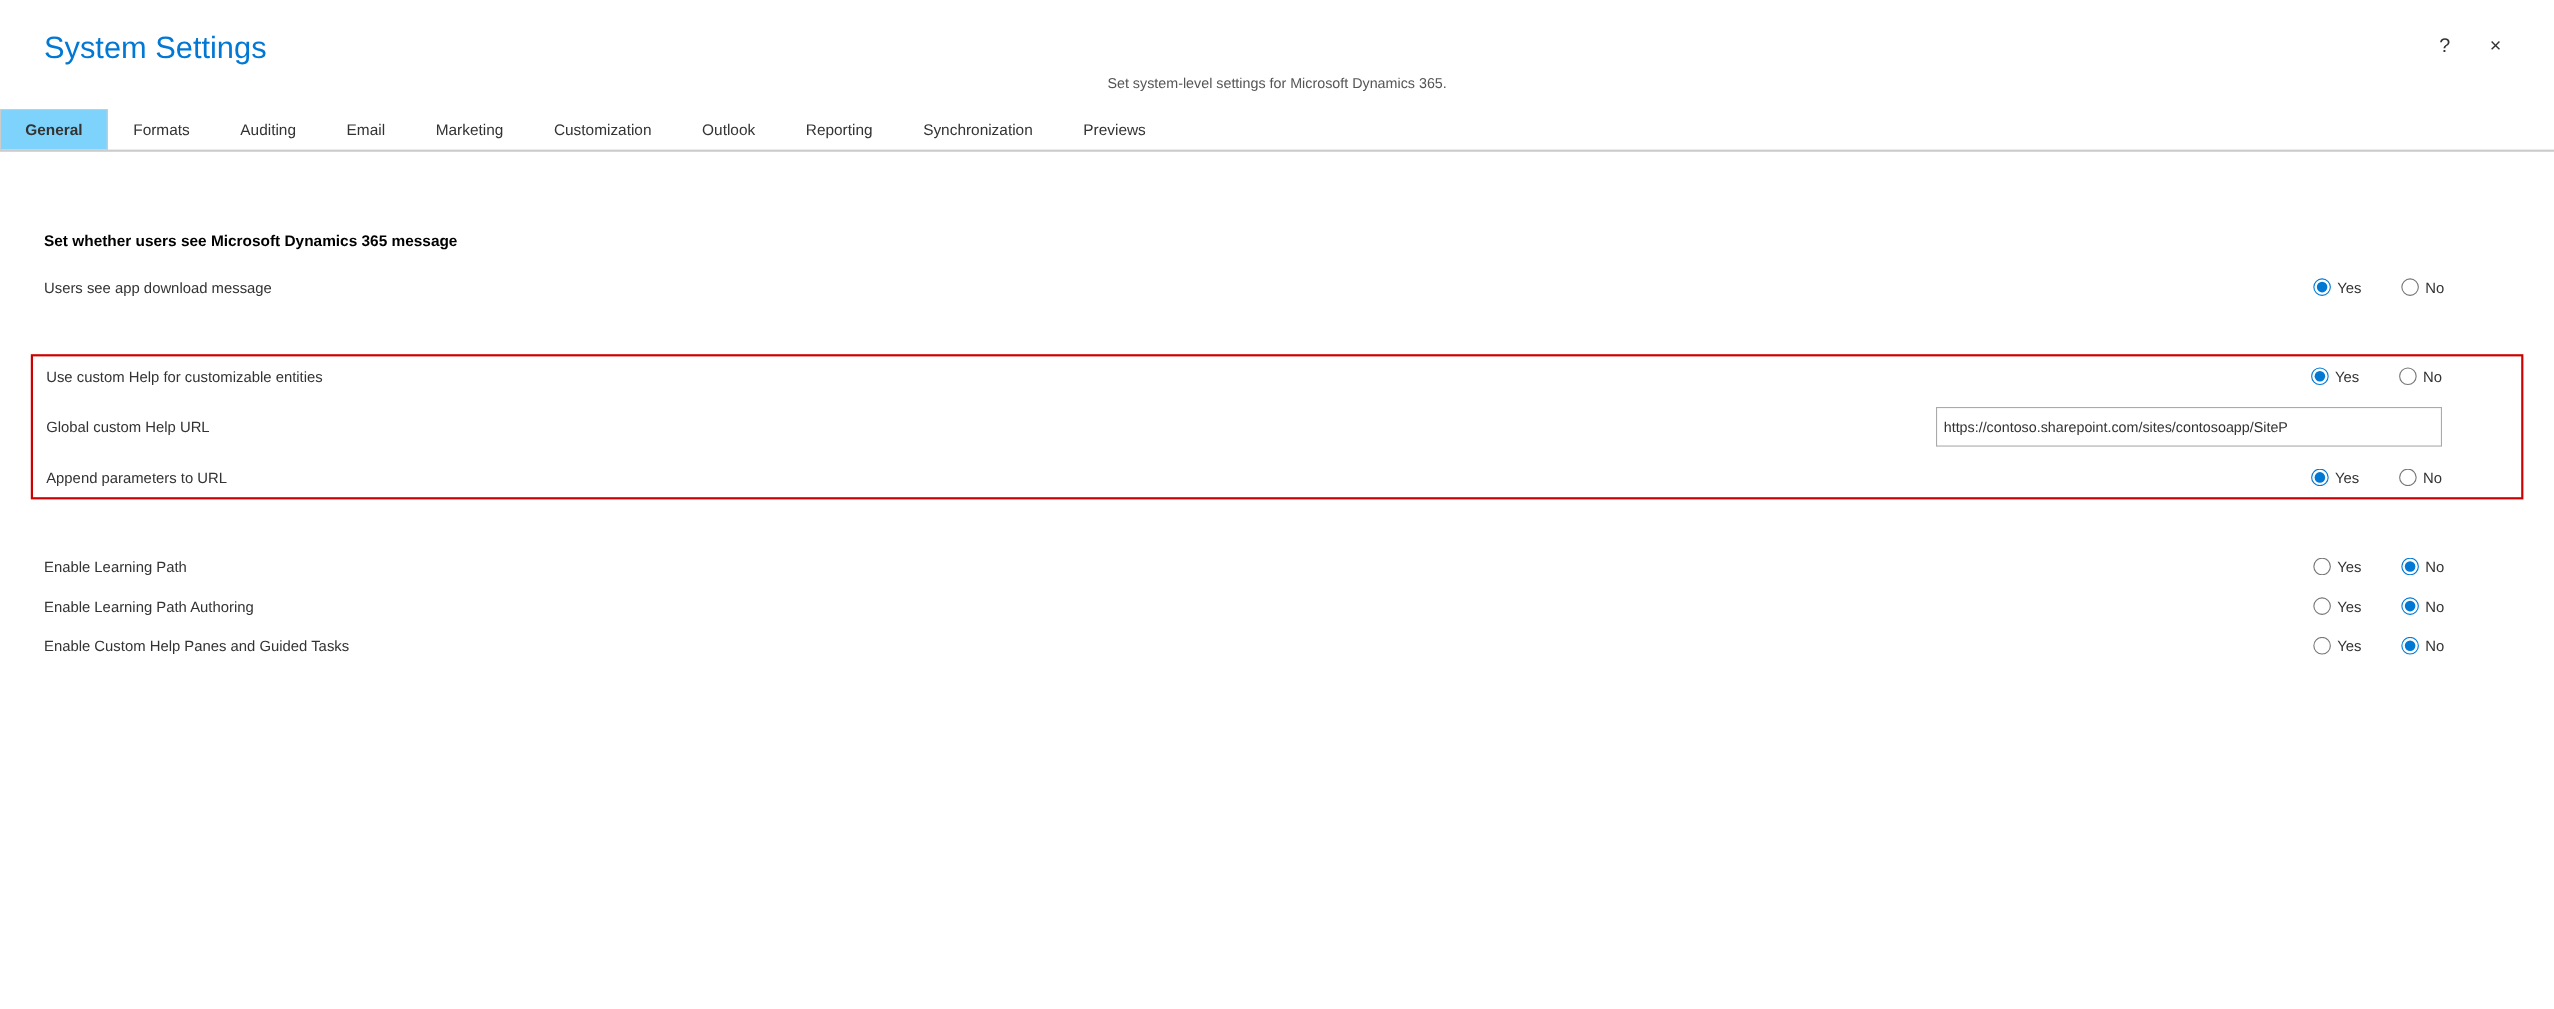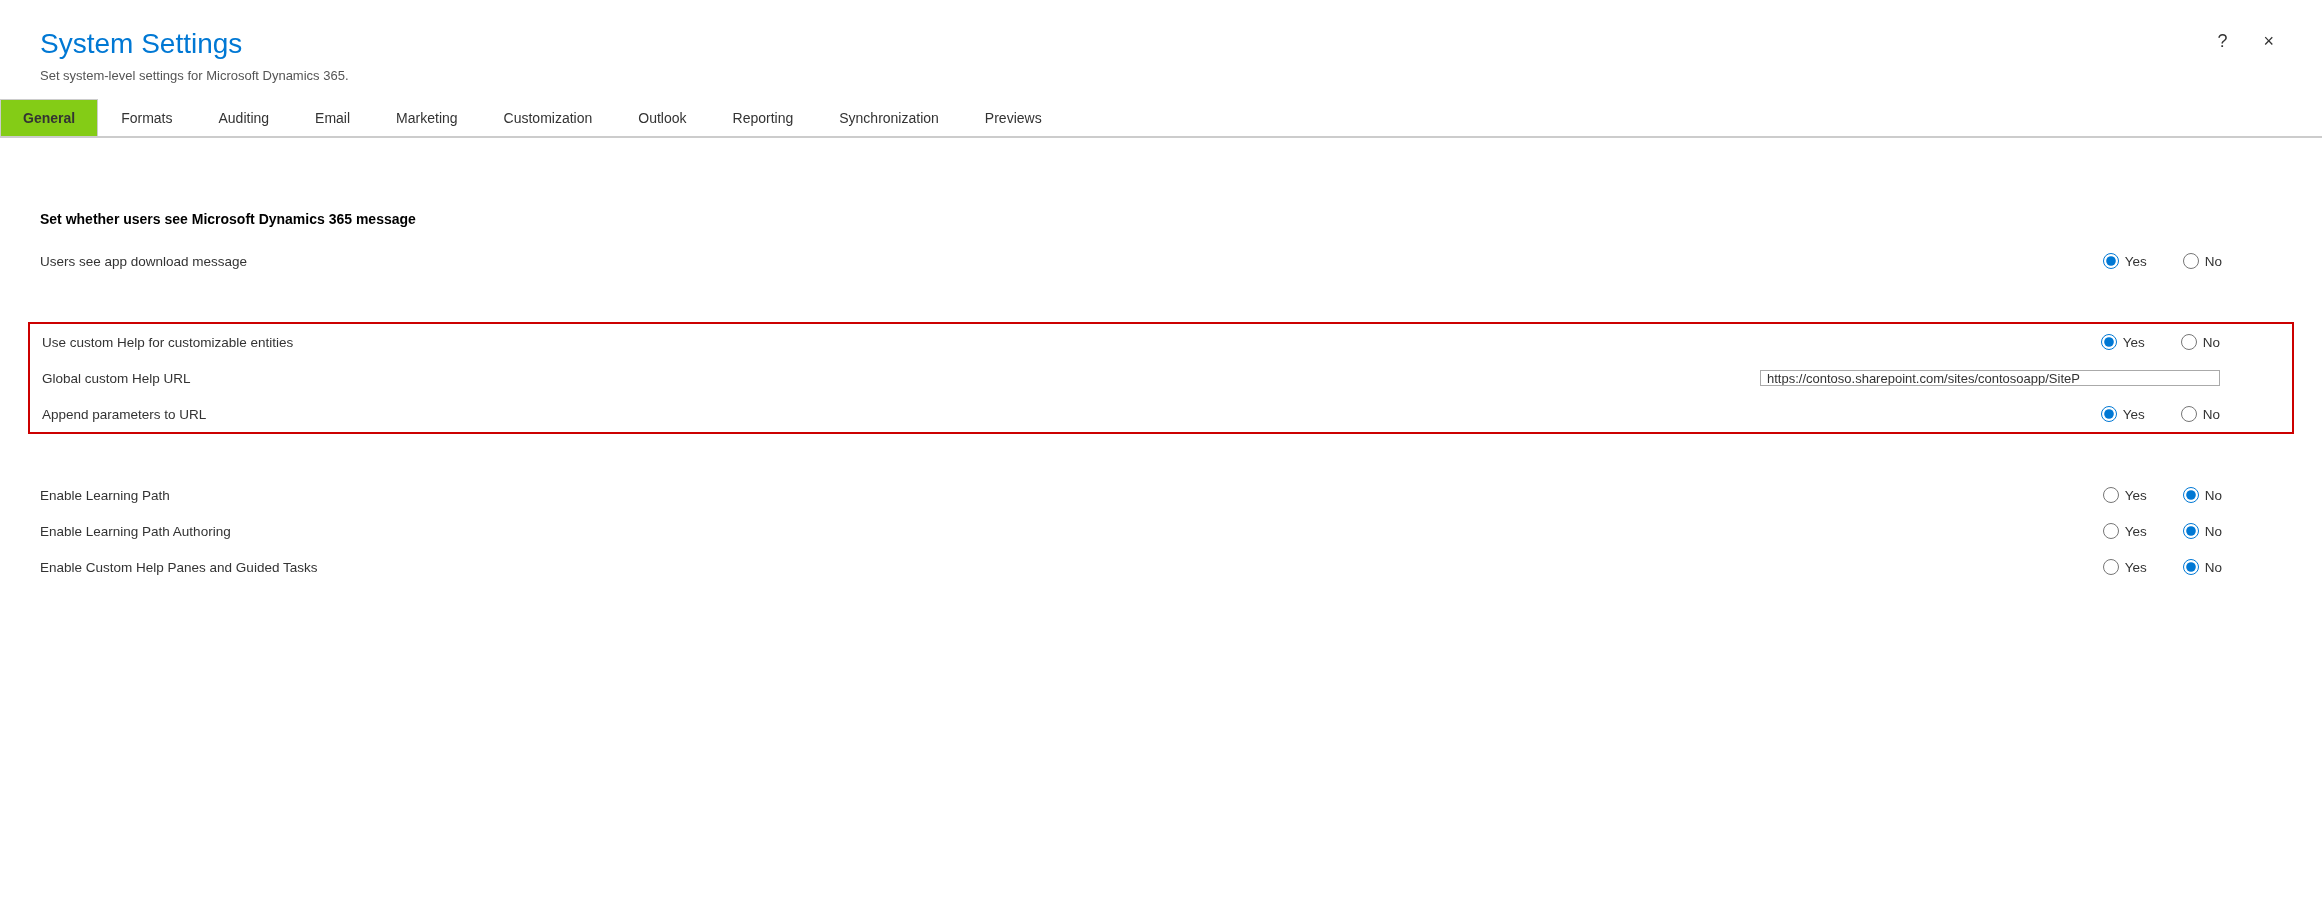--- a/index.html
+++ b/index.html
@@ -29,20 +29,21 @@
     .dialog-title {
       font-size: 28px;
       font-weight: 300;
       color: #0078d4;
       margin-bottom: 8px;
     }
 
     .dialog-subtitle {
       font-size: 13px;
       color: #555;
+      text-align: center;
     }
 
     .dialog-controls {
       position: absolute;
       top: 28px;
       right: 40px;
       display: flex;
       gap: 20px;
       align-items: center;
     }
@@ -74,21 +75,21 @@
       border-bottom: none;
       white-space: nowrap;
       background: none;
       margin-bottom: -2px;
       position: relative;
     }
 
     .tab.active {
       border-color: #ccc;
       border-bottom: 2px solid #fff;
-      background: #84cc16;
+      background: #7dd3fc;
       font-weight: 600;
       z-index: 1;
     }
 
     .content-area {
       padding: 30px 40px;
     }
 
     .section-heading {
       font-size: 14px;
@@ -150,21 +151,21 @@
       padding: 0 12px;
       margin: 0 -12px;
     }
 
     .highlighted-section .settings-row {
       padding: 10px 0;
     }
 
     .text-input {
       width: 460px;
-      height: 16px;
+      height: 36px;
       border: 1px solid #aaa;
       padding: 3px 6px;
       font-size: 13px;
       color: #333;
       outline: none;
     }
 
     .settings-section {
       margin-bottom: 0;
       margin-top: 43px;

